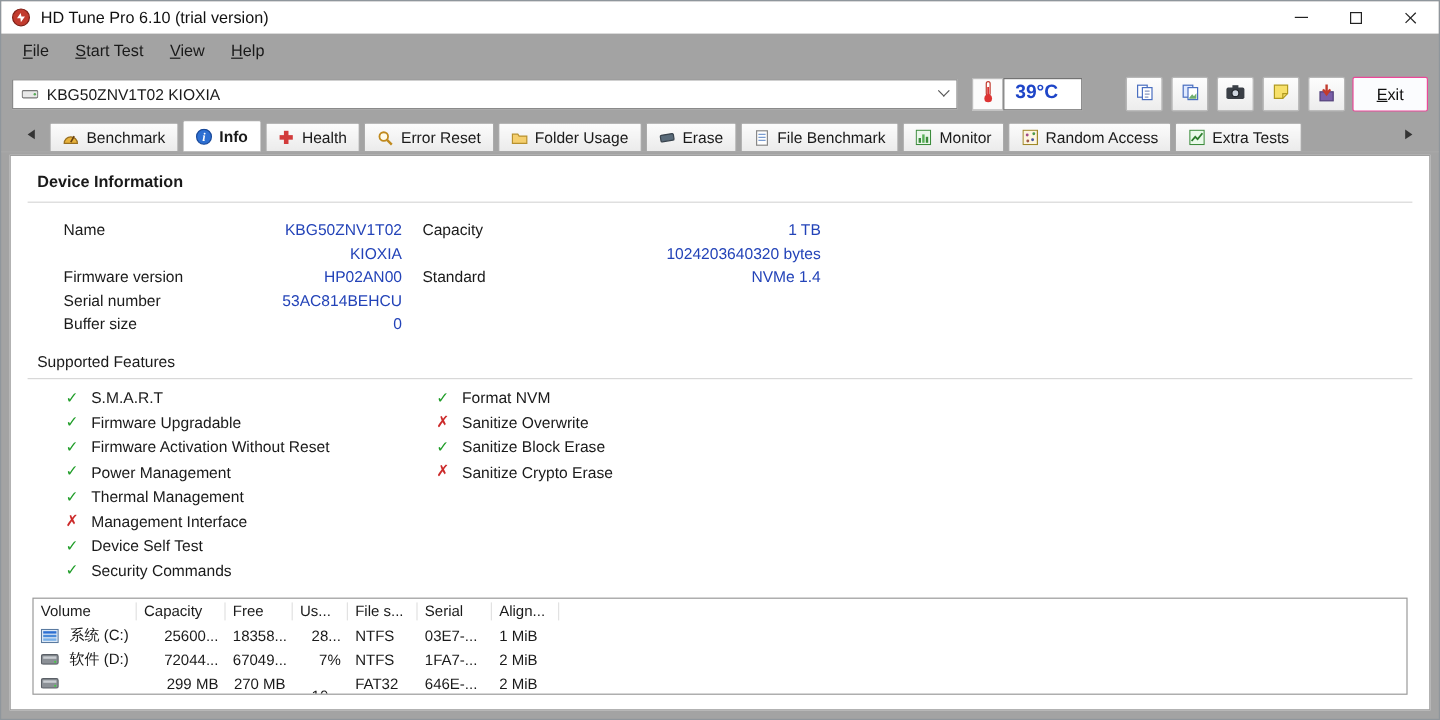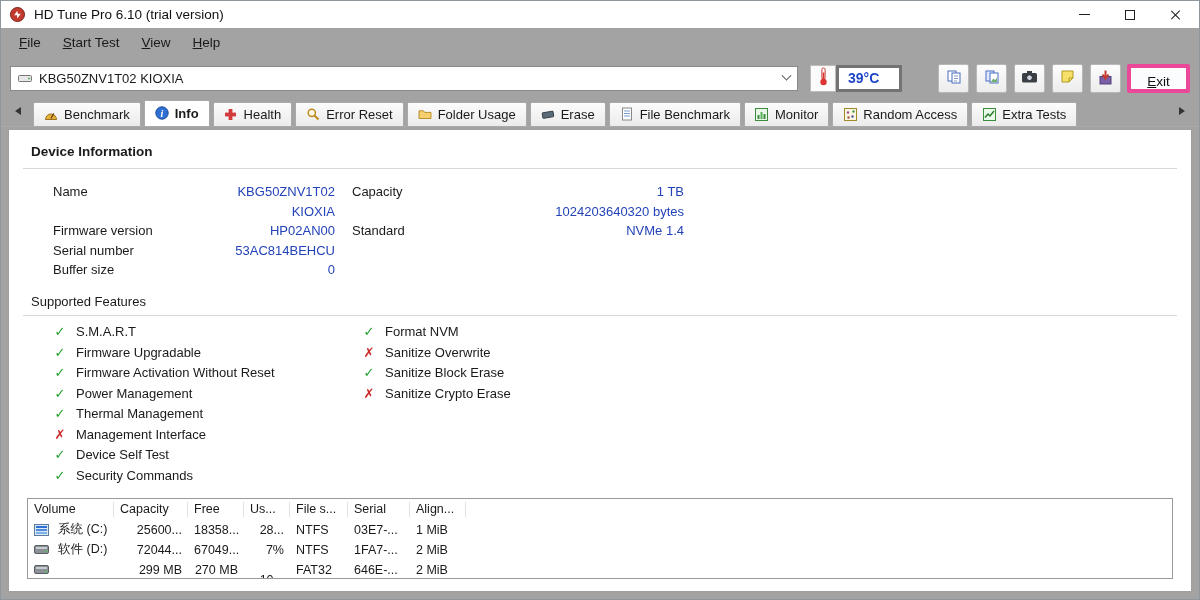--- a/index.html
+++ b/index.html
@@ -24,28 +24,28 @@
   .menubar { height: 29px; display: flex; align-items: center; padding-left: 8px; gap: 2px; flex: 0 0 auto; }
   .menu-item { display: inline-block; padding: 4px 10px; font-size: 13.5px; }
   .menu-item::first-letter { text-decoration: underline; }
 
   
   .toolbar { height: 42px; display: flex; align-items: center; padding: 0 9px; flex: 0 0 auto; }
   .combobox { flex: 0 0 788px; height: 25px; background: #fff; border: 1px solid #8a8a8a; display: flex; align-items: center; padding: 0 7px; gap: 7px; }
   .combo-text { flex: 1; font-size: 13px; white-space: nowrap; overflow: hidden; }
   .chev { width: 7px; height: 7px; border-right: 1.5px solid #555; border-bottom: 1.5px solid #555; transform: rotate(45deg) translate(-2px,-2px); flex: 0 0 auto; }
   .thermo-box { margin-left: 12px; width: 26px; height: 27px; border: 1px solid #bdbdbd; background: #fbfbfb; display: flex; align-items: center; justify-content: center; }
-  .temp-box { min-width: 66px; height: 27px; border: 3px solid #737373; background: #fff; display: flex; align-items: center; padding-left: 9px; font-weight: bold; color: var(--temp-text, #1e45c8); font-size: 14px; }
+  .temp-box { min-width: 66px; height: 27px; border: 1px solid #737373; background: #fff; display: flex; align-items: center; padding-left: 9px; font-weight: bold; color: var(--temp-text, #1e45c8); font-size: 16px; }
   .tool-buttons { display: flex; gap: 7px; margin-left: 36px; }
   .tool-btn { width: 31px; height: 29px; border: 1px solid #b8b8b8; background: linear-gradient(#fdfdfd, #ececec); display: flex; align-items: center; justify-content: center; border-radius: 2px; }
-  .exit-btn { margin-left: auto; width: 63px; height: 29px; border: 4px solid #ec4899; background: #fbfcfe; font-size: 13.5px; display: inline-block; text-align: center; line-height: 27px; border-radius: 2px; font-family: inherit; color: #111; }
+  .exit-btn { margin-left: auto; width: 63px; height: 29px; border: 1px solid #ec4899; background: #fbfcfe; font-size: 13.5px; display: inline-block; text-align: center; line-height: 27px; border-radius: 2px; font-family: inherit; color: #111; }
   .exit-btn::first-letter { text-decoration: underline; }
 
   
-  .tabbar { height: 28px; display: flex; align-items: center; padding: 0 8px; border-bottom: 1px solid #a9a9a9; flex: 0 0 auto; position: relative; }
+  .tabbar { height: 28px; display: flex; align-items: flex-end; padding: 0 16px; border-bottom: 1px solid #a9a9a9; flex: 0 0 auto; position: relative; }
   .tab-scroll { width: 18px; height: 22px; display: flex; align-items: center; justify-content: center; margin-bottom: 3px; background: transparent; border: none; }
   .arr-left { width: 0; height: 0; border-top: 4.5px solid transparent; border-bottom: 4.5px solid transparent; border-right: 6px solid #333; }
   .arr-right { width: 0; height: 0; border-top: 4.5px solid transparent; border-bottom: 4.5px solid transparent; border-left: 6px solid #333; }
   .tab-strip { display: flex; align-items: flex-end; flex: 1; overflow: hidden; margin-left: 6px; }
   .tab { height: 24px; display: flex; align-items: center; gap: 6px; padding: 0 10px; border: 1px solid #a9a9a9; border-bottom: none; background: linear-gradient(#fcfcfc, #ebebeb); margin-right: 3px; font-size: 13px; white-space: nowrap; border-radius: 2px 2px 0 0; }
   .tab.active { height: 27px; background: #fff; font-weight: bold; margin-bottom: -1px; padding-bottom: 1px; }
   .tab-icon { width: 14px; height: 14px; display: inline-flex; align-items: center; justify-content: center; }
 
   
   .content { flex: 1; margin: 2px 7px 7px 7px; background: #fff; border: 1px solid #9f9f9f; padding: 6px 14px 10px 14px; display: flex; flex-direction: column; overflow: hidden; }

